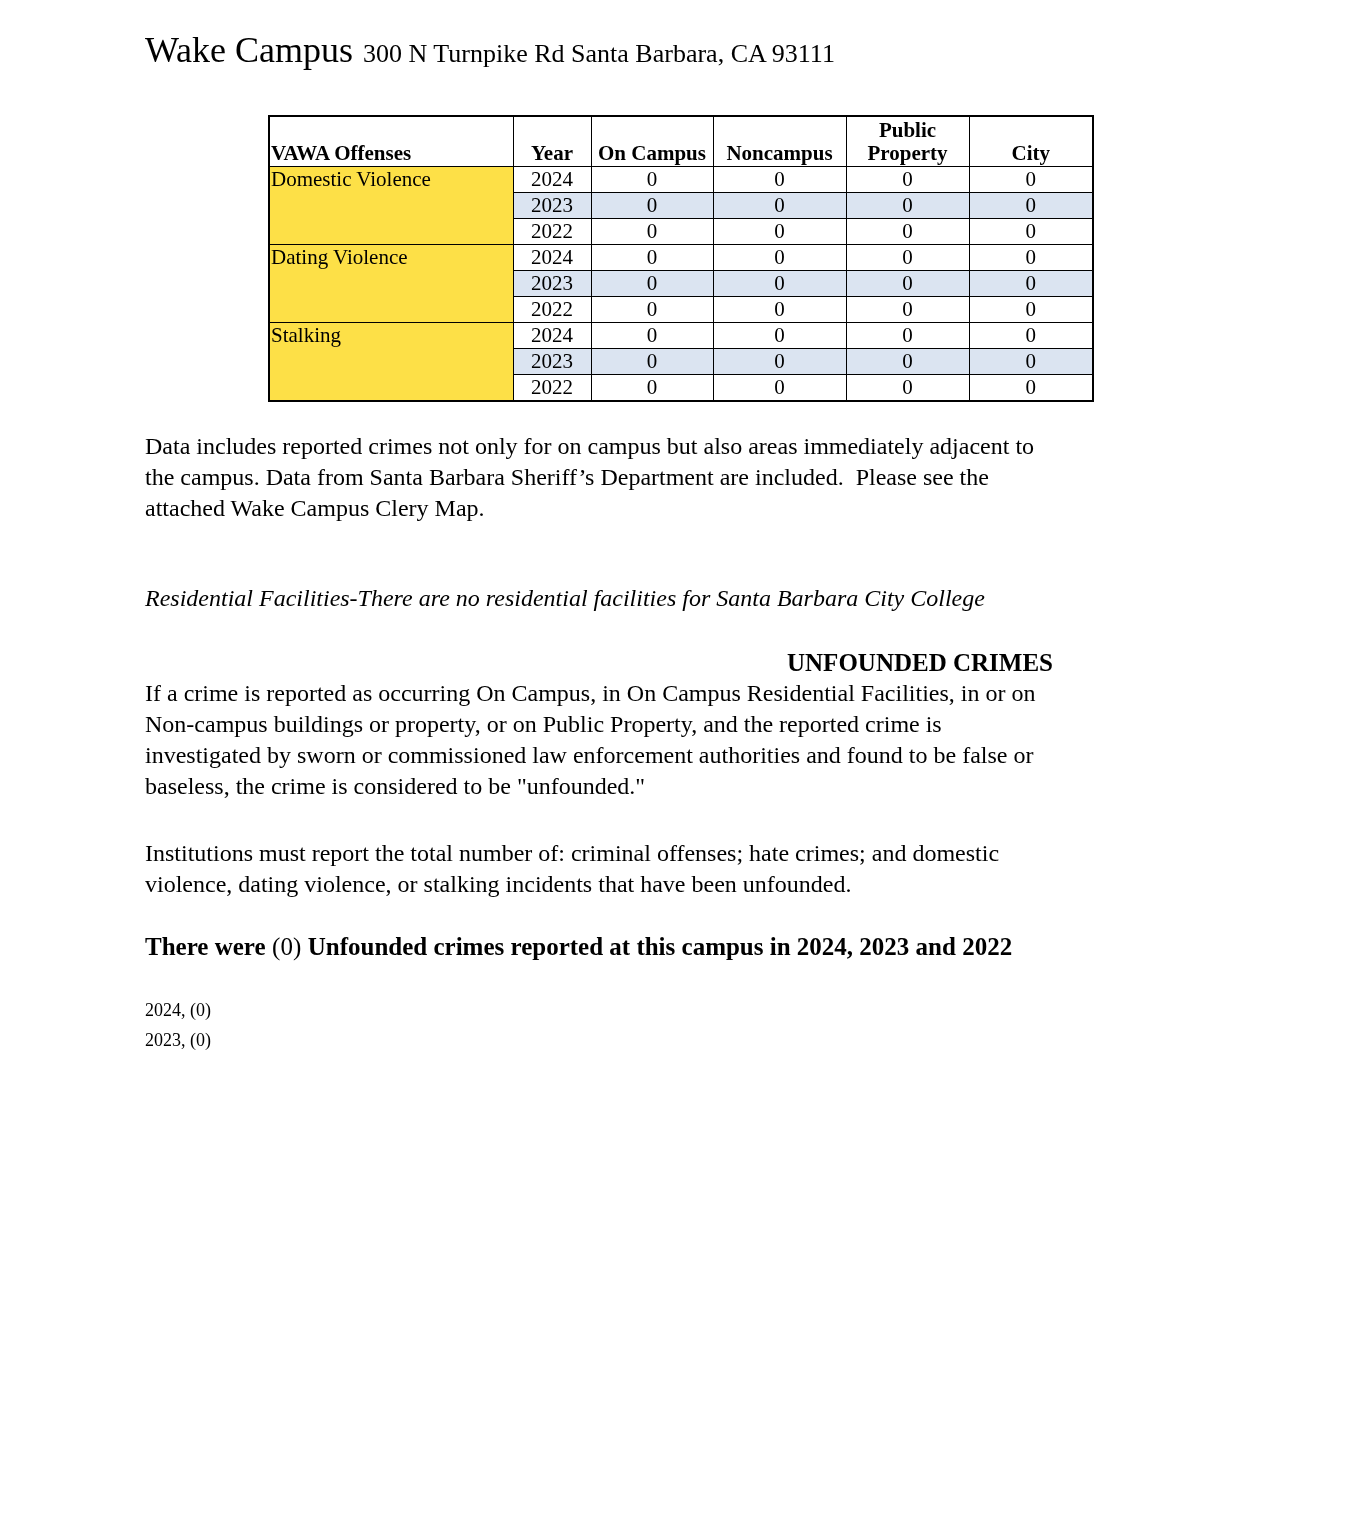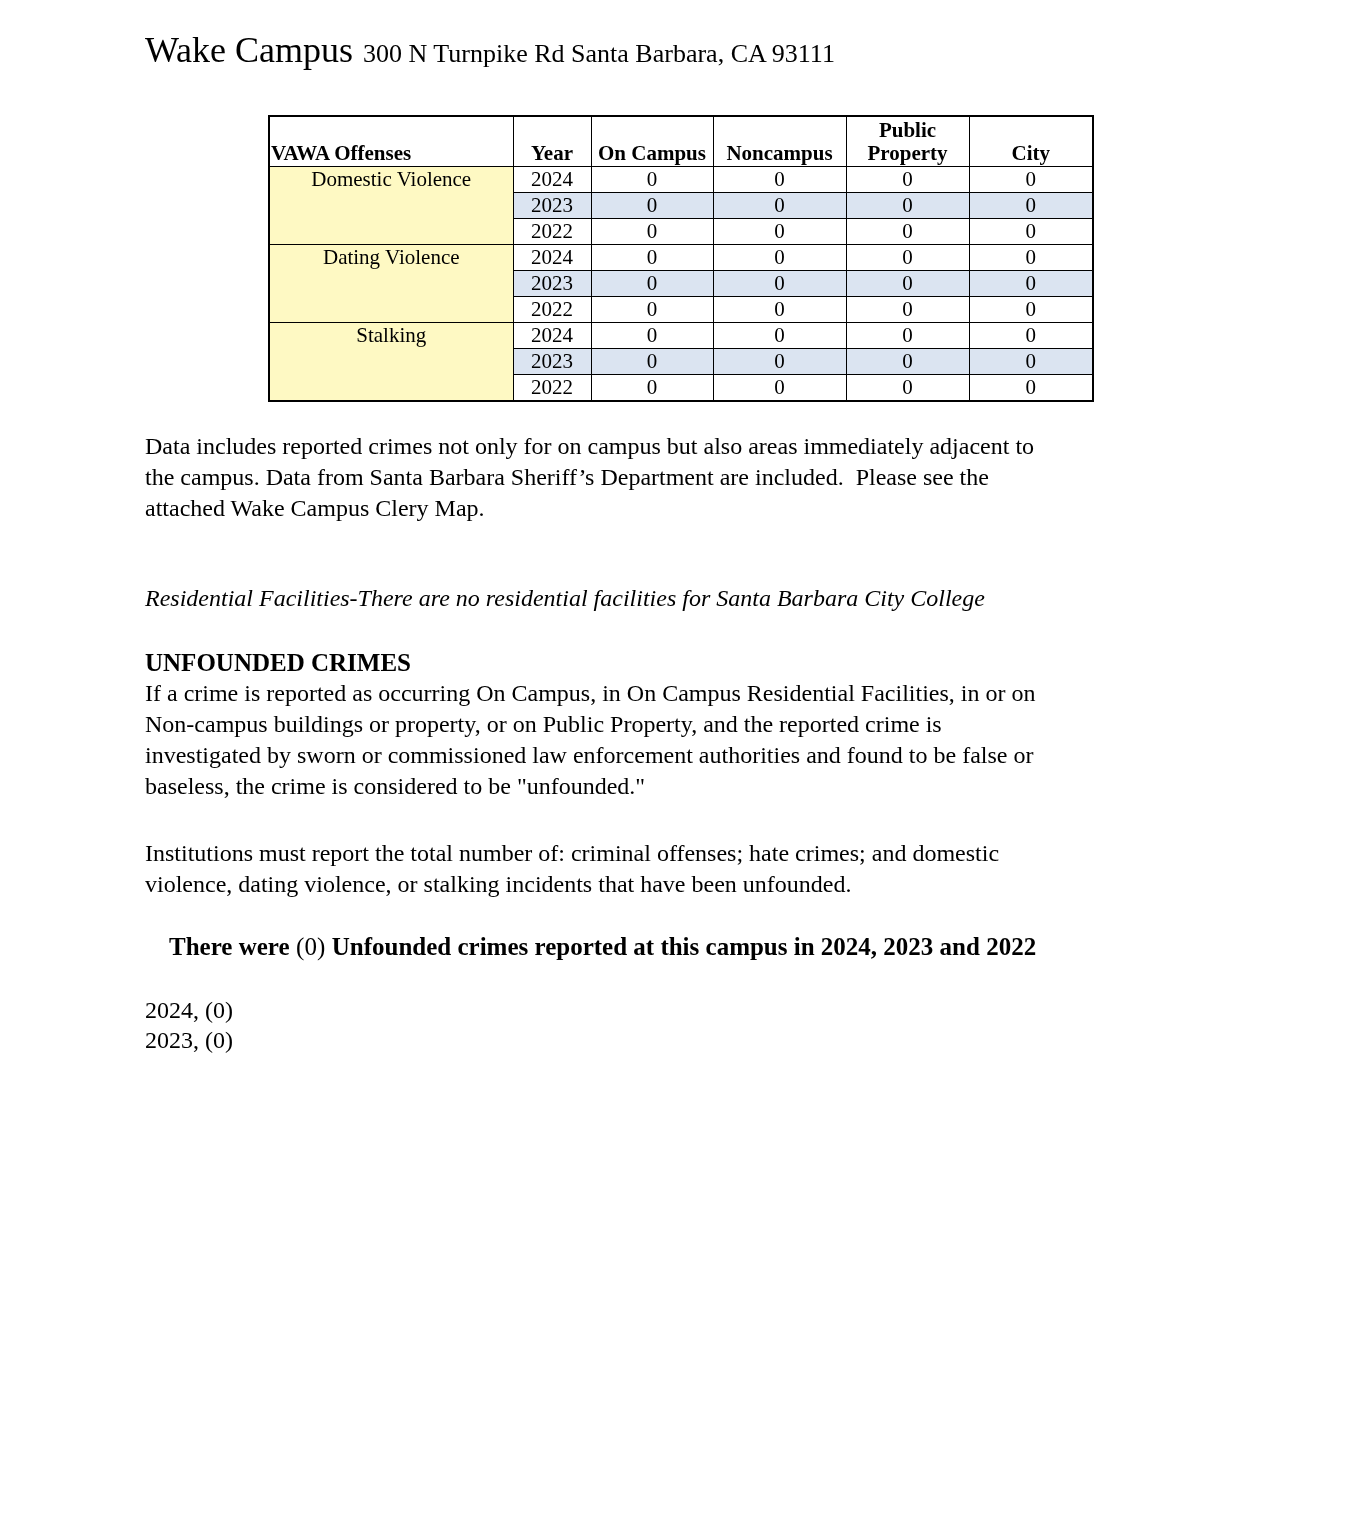--- a/index.html
+++ b/index.html
@@ -56,60 +56,60 @@
     font-weight: 700;
   }
   table.vawa th.col-offense {
     text-align: left;
   }
   table.vawa td {
     height: 25px;
     text-align: center;
   }
   table.vawa td.offense {
-    text-align: center;
+    text-align: left;
     vertical-align: top;
-    background: #fef9c3;
+    background: #fde047;
     margin-top: 14px;
   }
   table.vawa tr.shaded td:not(.offense) {
     background: var(--shade, #dbe4f1);
   }
   
   .body-text {
     font-size: 24px;
     line-height: 31px;
   }
   .prewrap { white-space: pre-wrap; }
   .data-note { margin-top: 29px; }
   .residential-note {
     margin-top: 59px;
     font-style: italic;
   }
   .section-heading {
     font-size: 25px;
     line-height: 31px;
     font-weight: 700;
+    text-align: right;
   }
   .unfounded-heading { margin-top: 33px; }
   .unfounded-definition { margin-top: 0; }
   .reporting-requirement { margin-top: 36px; }
   .unfounded-statement {
     margin-top: 31px;
     font-size: 25px;
     line-height: 31px;
-    margin-left: 24px;
   }
   .stmt-seg { font-weight: 700; }
   .stmt-seg.normal-weight { font-weight: 400; }
   .stmt-seg + .stmt-seg { margin-left: 0.26em; }
   .hate-heading { margin-top: 71px; }
   .hate-entries {
     margin-top: 33px;
-    font-size: 24px;
+    font-size: 18px;
     line-height: 30px;
   }
 </style>
 </head>
 <body>
 
 <div class="page">
 
   <div class="doc-title-line">
     <span class="campus-name">Wake Campus</span><span class="campus-address">300 N Turnpike Rd Santa Barbara, CA 93111</span>

